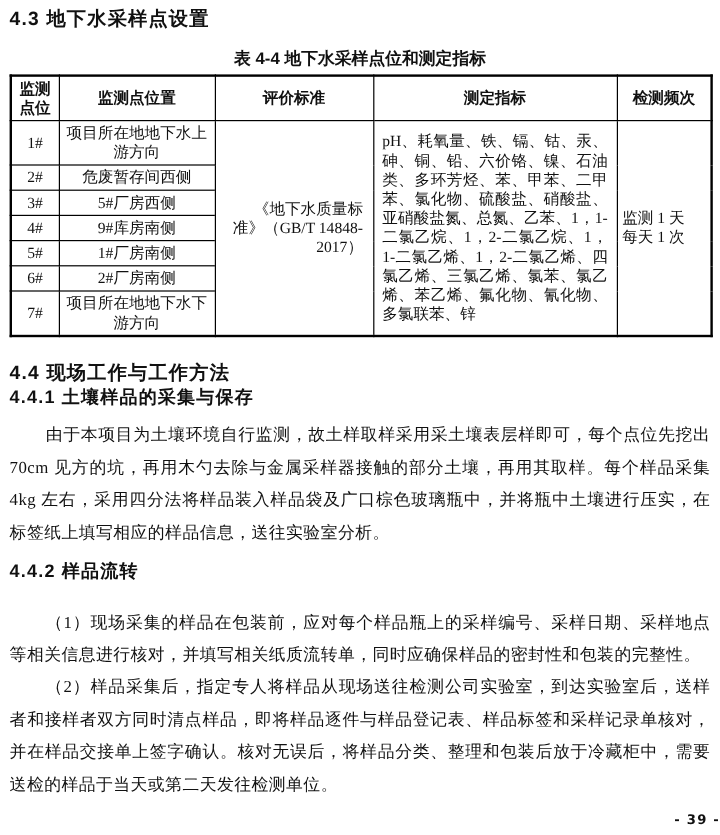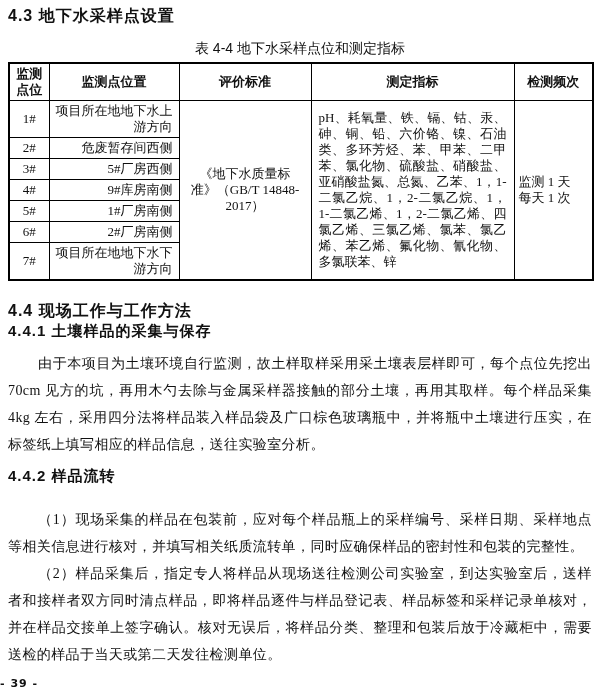--- a/index.html
+++ b/index.html
@@ -21,21 +21,21 @@
   }
   .h-sub {
     font-size: 15px;
     font-weight: bold;
     letter-spacing: 1px;
     font-family: "Liberation Sans", "DejaVu Sans", sans-serif;
   }
   .table-caption {
     text-align: center;
     font-size: 14px;
-    font-weight: normal;
+    font-weight: bold;
     margin: 13px 0 4px 0;
     font-family: "Liberation Sans", "DejaVu Sans", sans-serif;
   }
   table.gw-table {
     width: 584px;
     border-collapse: collapse;
     border: 2px solid #000;
     table-layout: fixed;
     font-size: 13px;
   }
@@ -45,22 +45,22 @@
     line-height: 16px;
     font-weight: normal;
   }
   table.gw-table th {
     font-weight: bold;
     text-align: center;
     height: 32px;
     padding: 2px 2px;
   }
   td.cell-id { text-align: center; height: 20px; }
-  td.cell-loc { text-align: right; padding: 2px 6px; }
-  td.cell-std { text-align: center; padding: 2px 8px; line-height: 20px; }
+  td.cell-loc { text-align: center; padding: 2px 6px; }
+  td.cell-std { text-align: right; padding: 2px 8px; line-height: 20px; }
   td.cell-ind { text-align: justify; padding: 4px 7px; line-height: 16.5px; margin-top: 48px; }
   td.cell-freq { padding: 2px 4px; line-height: 20px; }
   .row-tall td.cell-id { height: 34px; }
   .para {
     font-size: 14px;
     line-height: 27px;
     text-align: justify;
     text-indent: 2.15em;
     letter-spacing: 0.4px;
     font-family: Liberation Serif, serif;
@@ -68,21 +68,21 @@
   .mt-h44  { margin-top: 20px; }
   .mt-h441 { }
   .mt-p441 { margin-top: 9px; }
   .mt-h442 { margin-top: 9px; }
   .mt-p442 { margin-top: 20px; }
   .footer {
     position: absolute;
     left: 0;
     bottom: 6px;
     width: 100%;
-    text-align: left;
+    text-align: right;
     font-size: 11px;
     font-weight: bold;
     letter-spacing: 1px;
     font-family: "DejaVu Sans", sans-serif;
   }
 </style>
 </head>
 <body>
 
 <h2 class="h-section">4.3 地下水采样点设置</h2>

